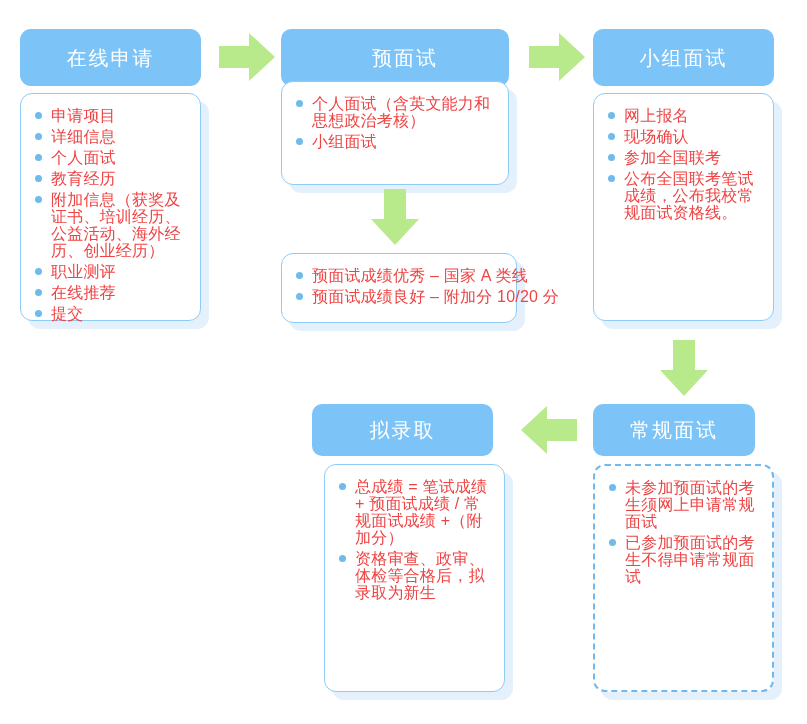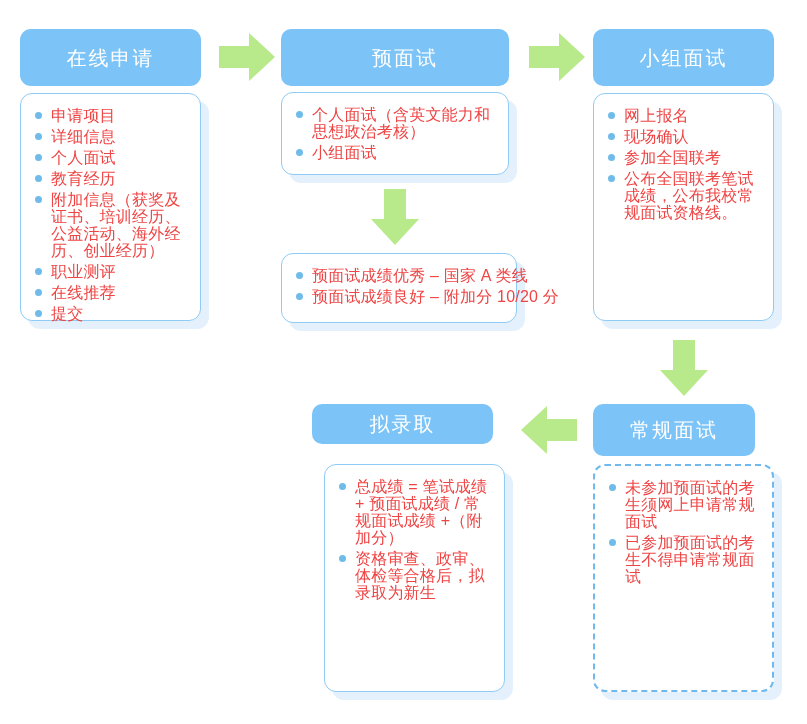--- a/index.html
+++ b/index.html
@@ -131,21 +131,21 @@
   </div>
 
   <div class="arrow" style="left:219px; top:33px;">
     <svg width="56" height="48" viewBox="0 0 56 48" aria-hidden="true">
       <polygon points="0,13 30,13 30,0 56,24 30,48 30,35 0,35" fill="#b8e98a"></polygon>
     </svg>
   </div>
 
   <div class="stage-header" style="left:281px; top:29px; width:228px; height:57px;padding-left:20px;">预面试</div>
 
-  <div class="stage-body" style="left:281px; top:92px; width:228px; height:83px;">
+  <div class="stage-body" style="left:281px; top:81px; width:228px; height:104px;">
     <ul class="item-list">
       <li>
         <span class="bullet"></span>
         <span>个人面试（含英文能力和思想政治考核）</span>
       </li>
       <li>
         <span class="bullet"></span>
         <span>小组面试</span>
       </li>
     </ul>
@@ -219,21 +219,21 @@
       </li>
     </ul>
   </div>
 
   <div class="arrow" style="left:521px; top:406px;">
     <svg width="56" height="48" viewBox="0 0 56 48" aria-hidden="true">
       <polygon points="56,13 26,13 26,0 0,24 26,48 26,35 56,35" fill="#b8e98a"></polygon>
     </svg>
   </div>
 
-  <div class="stage-header" style="left:312px; top:404px; width:181px; height:40px;">拟录取</div>
+  <div class="stage-header" style="left:312px; top:404px; width:181px; height:52px;">拟录取</div>
 
   <div class="stage-body" style="left:312px; top:464px; width:181px; height:228px;margin-left:12px;">
     <ul class="item-list">
       <li>
         <span class="bullet"></span>
         <span>总成绩 = 笔试成绩 + 预面试成绩 / 常规面试成绩 +（附加分）</span>
       </li>
       <li>
         <span class="bullet"></span>
         <span>资格审查、政审、体检等合格后，拟录取为新生</span>

